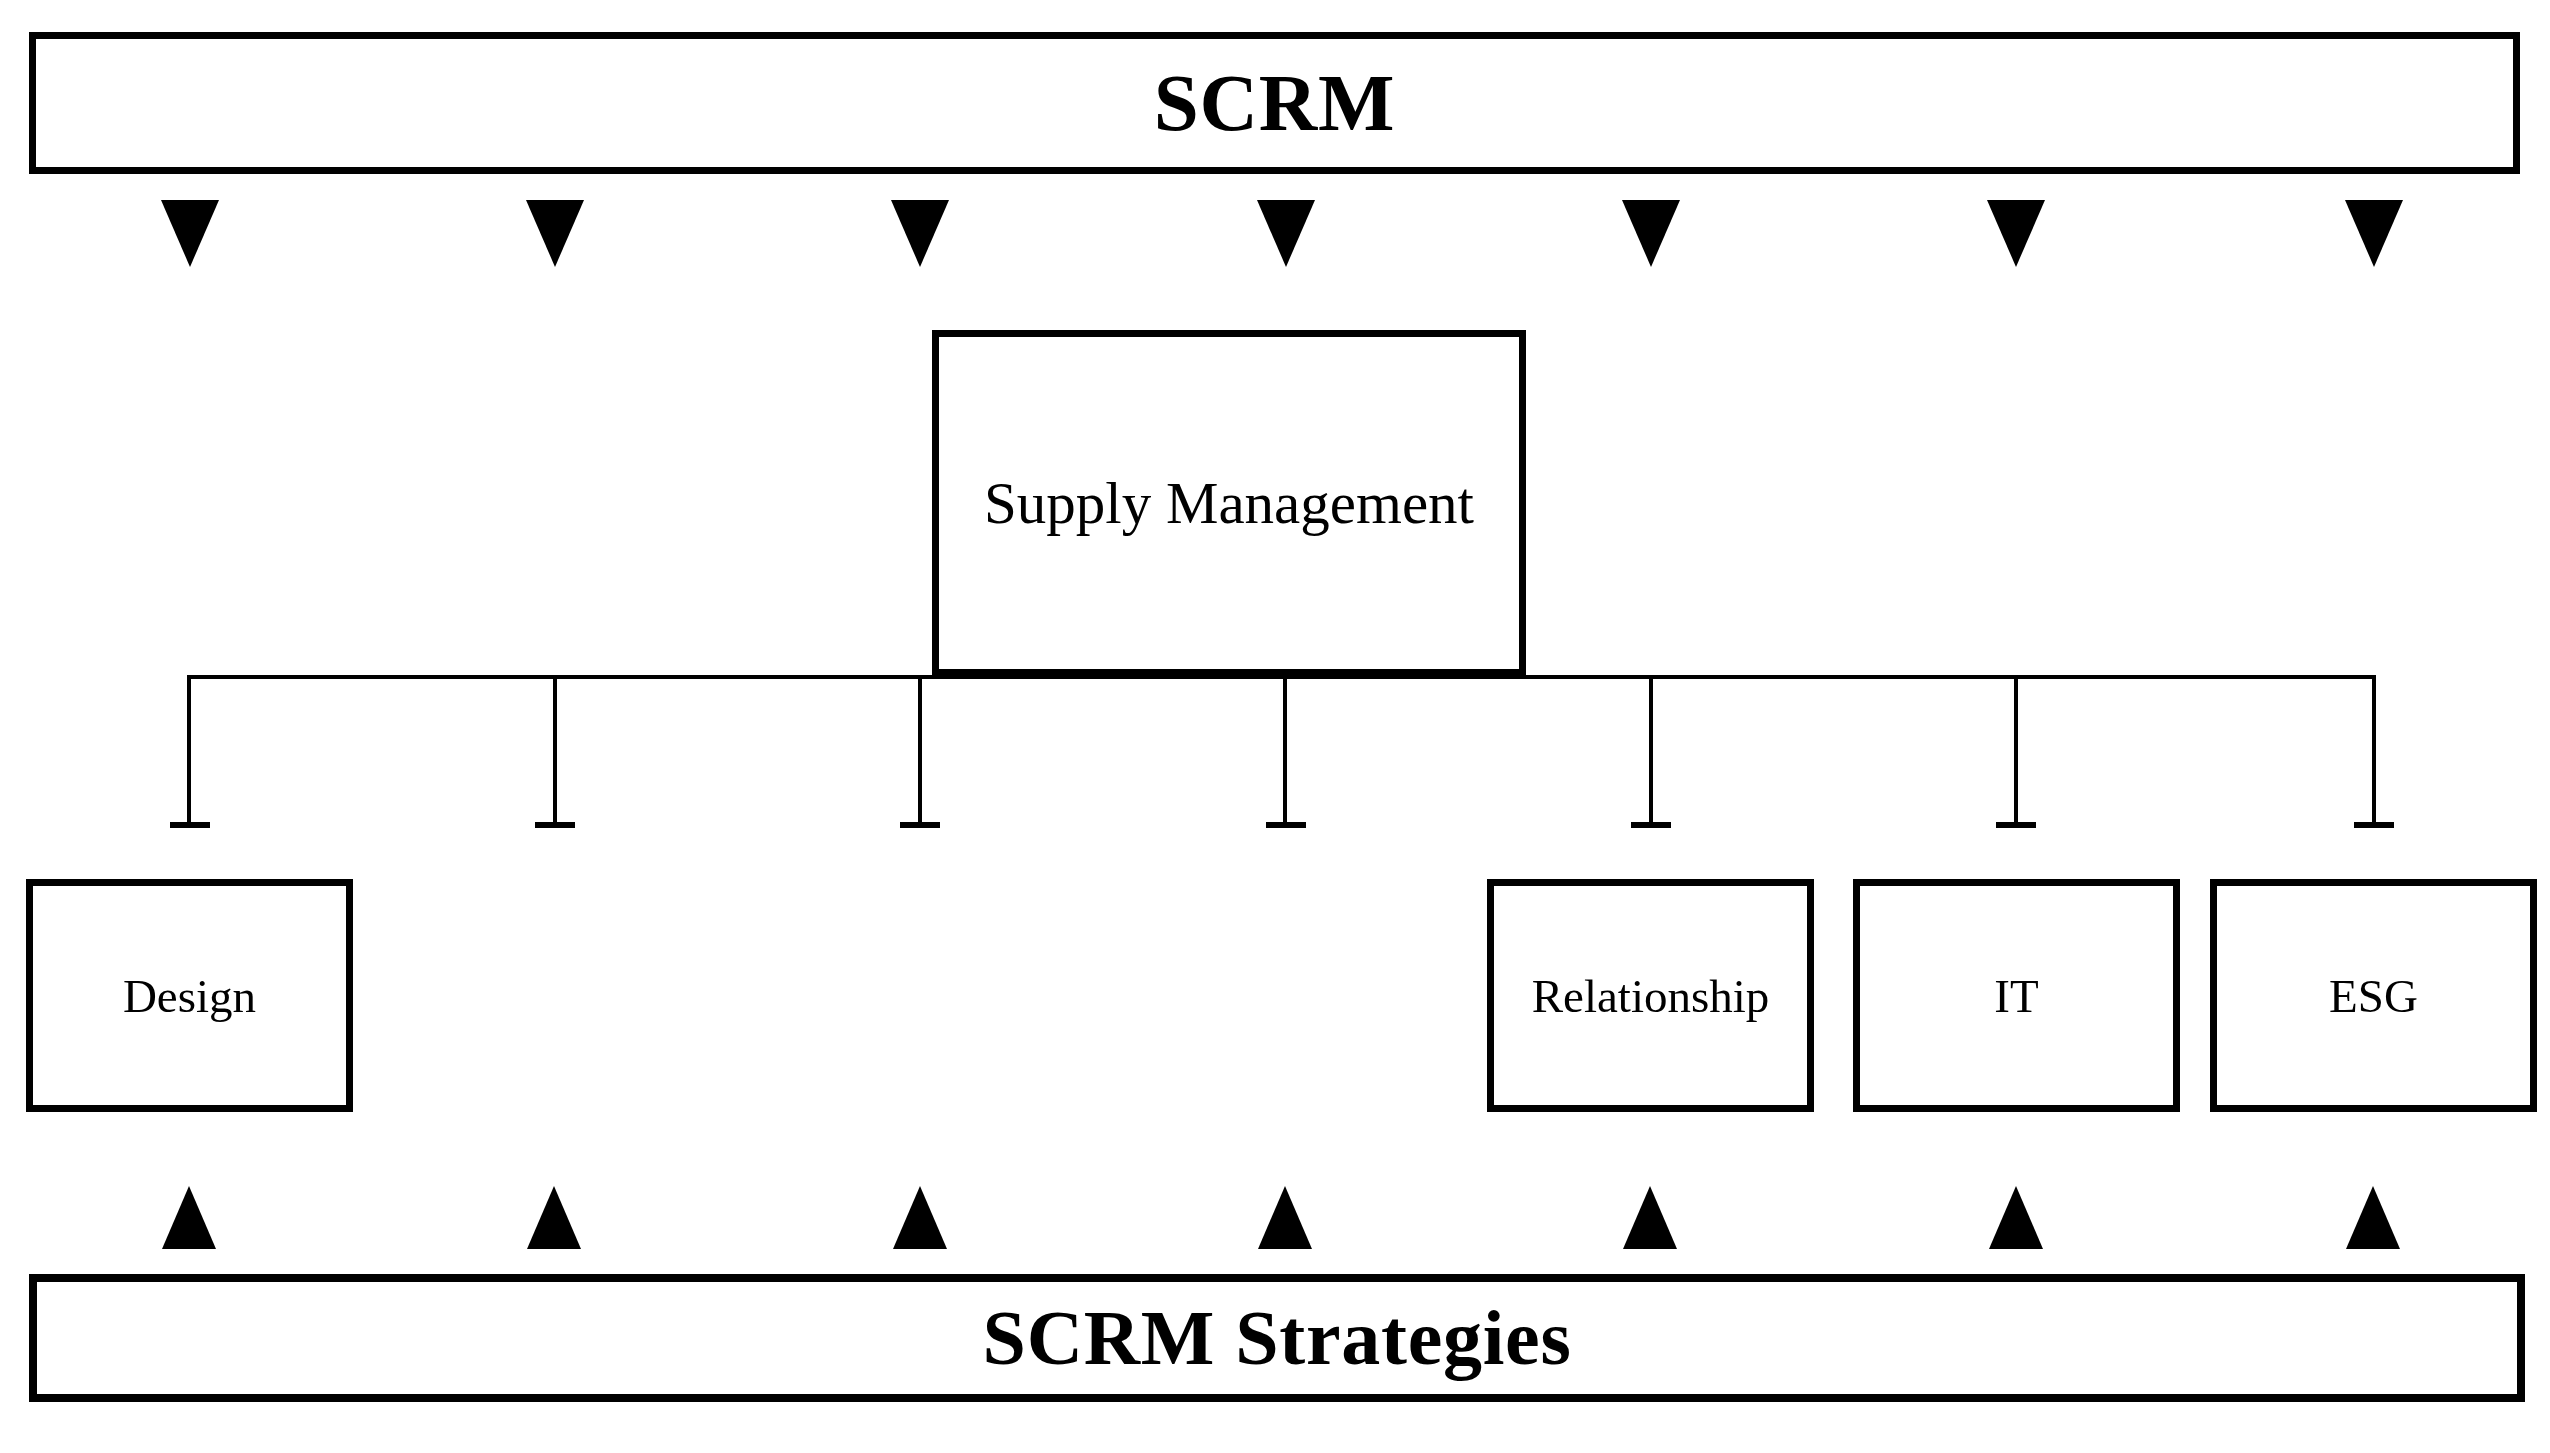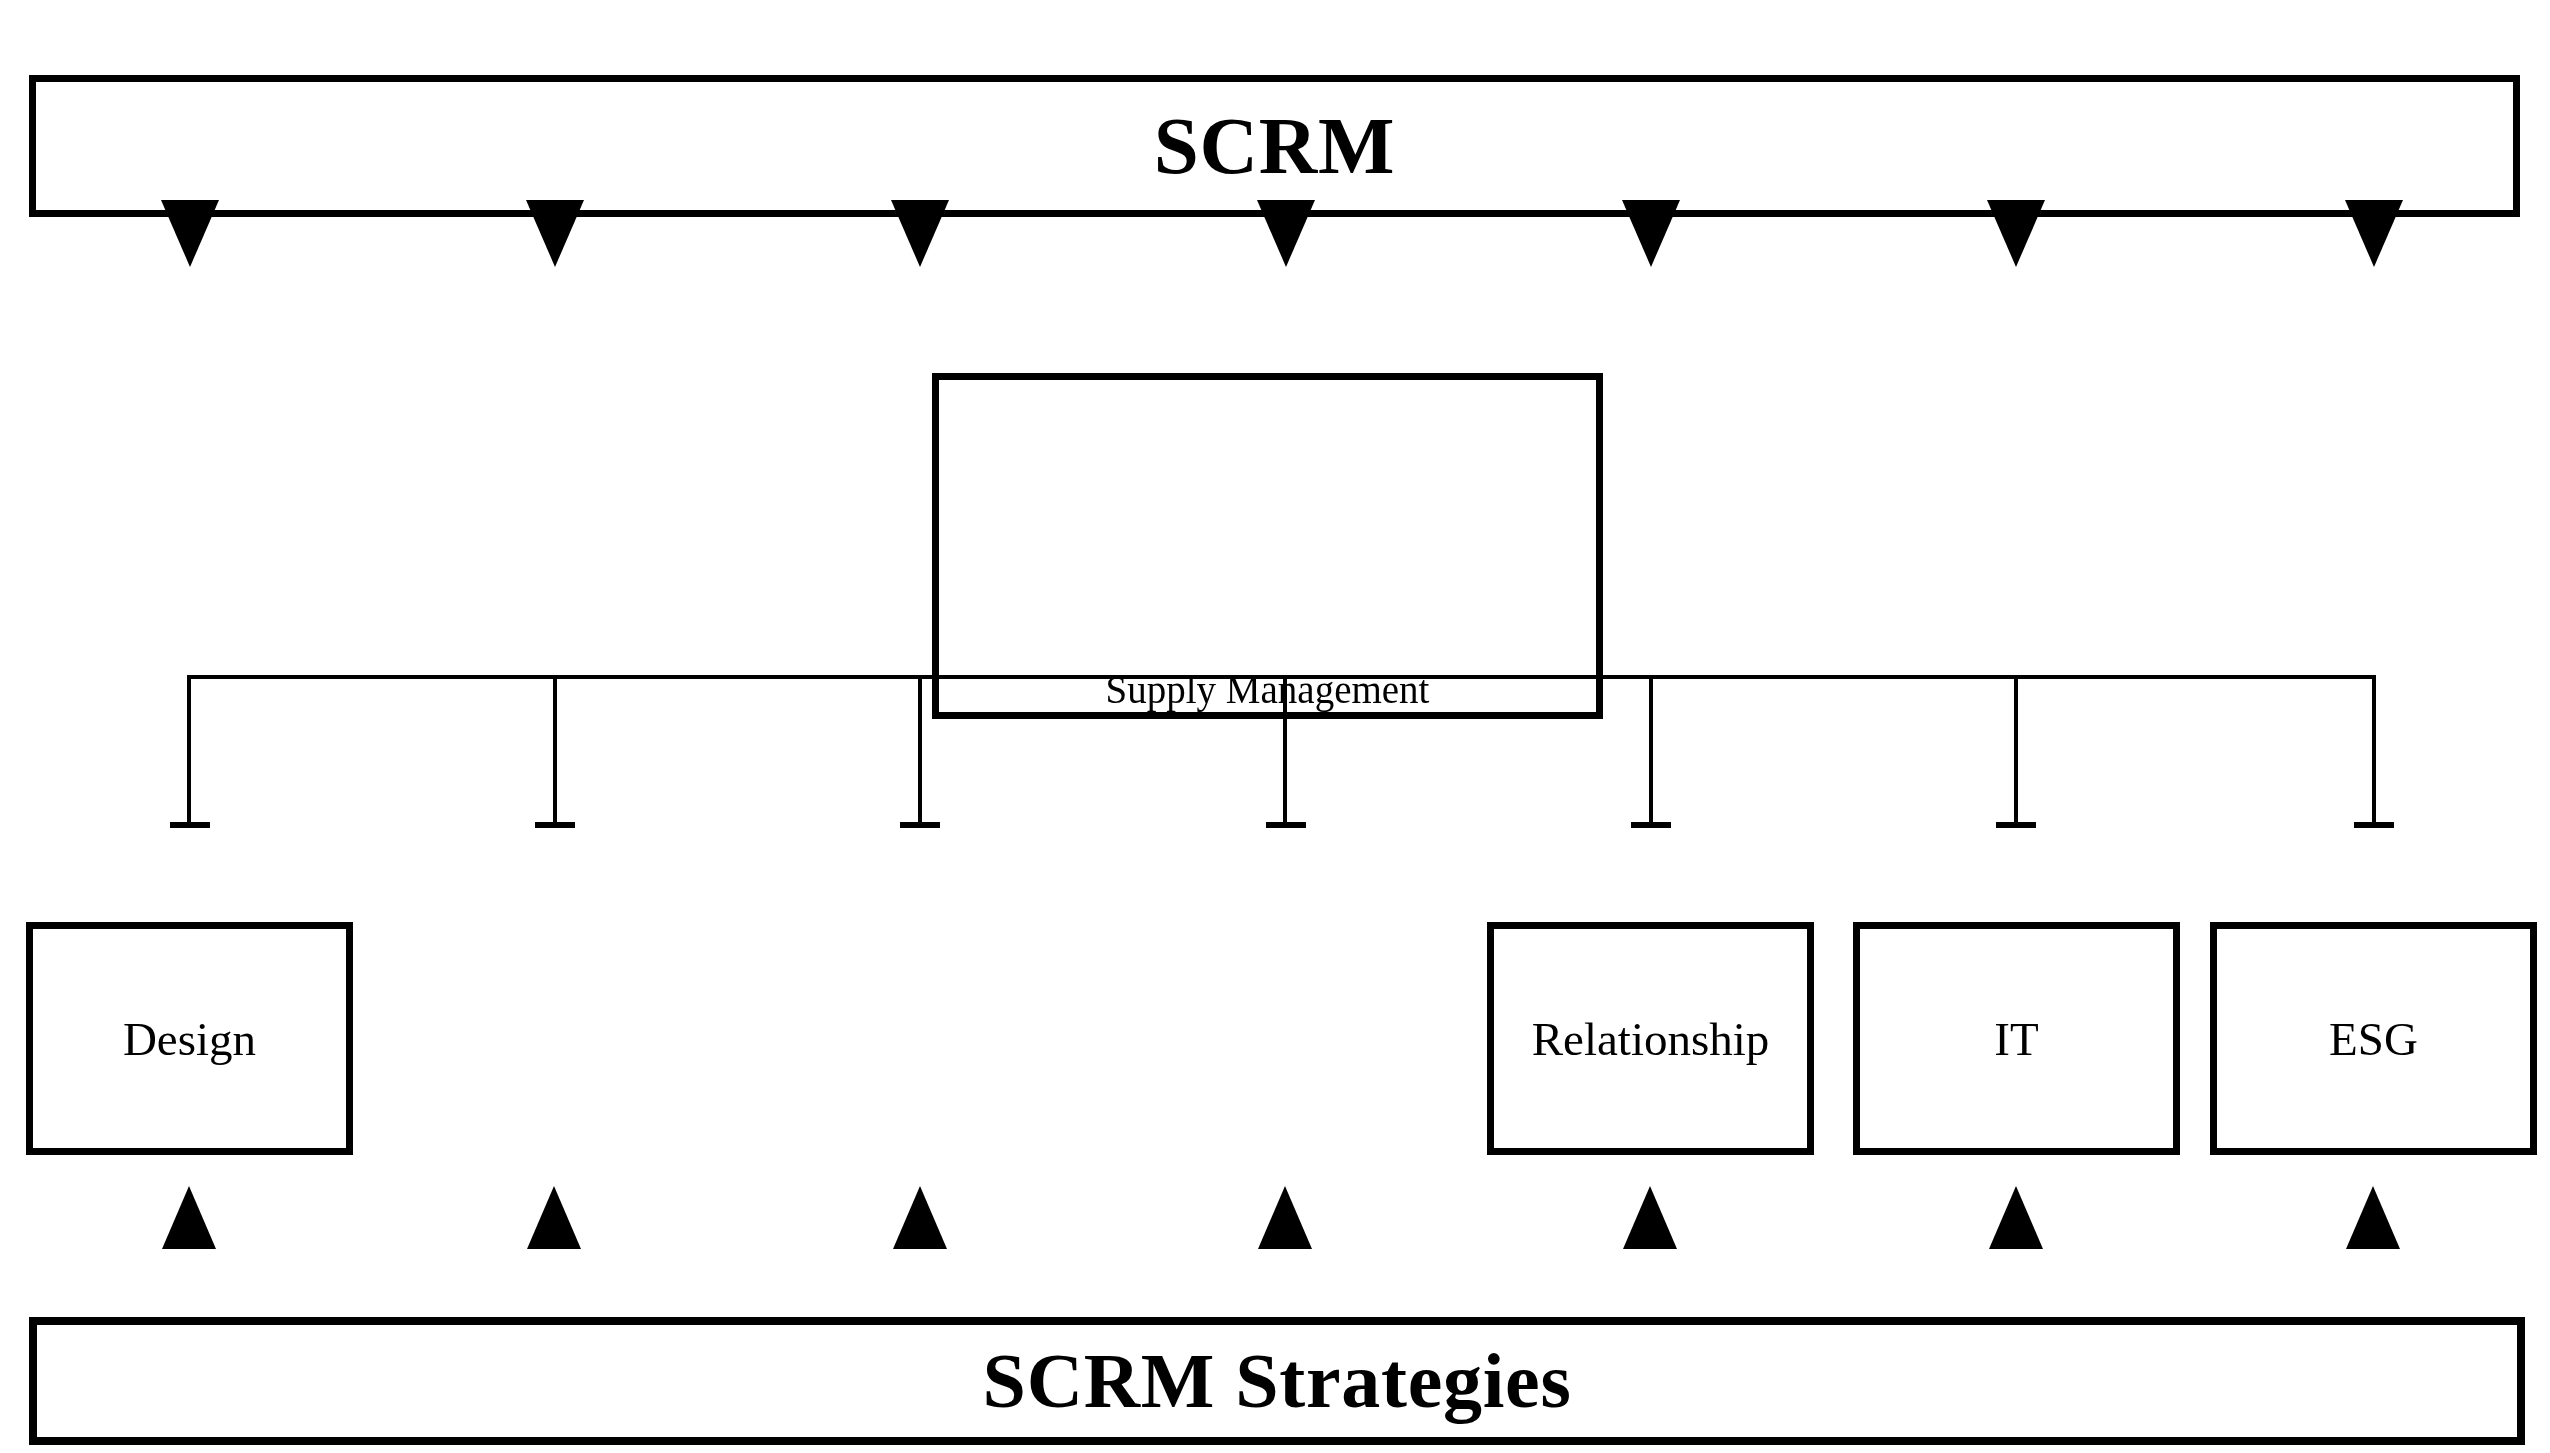--- a/index.html
+++ b/index.html
@@ -18,30 +18,29 @@
   }
   .box {
     position: absolute;
     box-sizing: border-box;
     border: 7.5px solid #000000;
     background: #ffffff;
     display: flex;
     align-items: center;
     justify-content: center;
     text-align: center;
-    margin-top: 43px;
   }
   .banner {
     font-weight: bold;
     font-size: 81px;
     letter-spacing: 0.7px;
   }
   #banner-top    { left: 29px;   top: 32px;   width: 2491px; height: 142px; }
   #banner-bottom { left: 29px;   top: 1274px; width: 2496px; height: 128px; border-width: 8.2px; font-size: 78px; }
-  #supply-box    { left: 932px; top: 330px;  width: 671px;  height: 346px; font-size: 39px; align-items: flex-end; }
+  #supply-box    { left: 932px; top: 330px;  width: 594px;  height: 346px; font-size: 59px; }
   .child {
     top: 879px;
     width: 327px;
     height: 233px;
     font-size: 47px;
   }
   .arrow-down {
     position: absolute;
     top: 200px;
     width: 0; height: 0;

